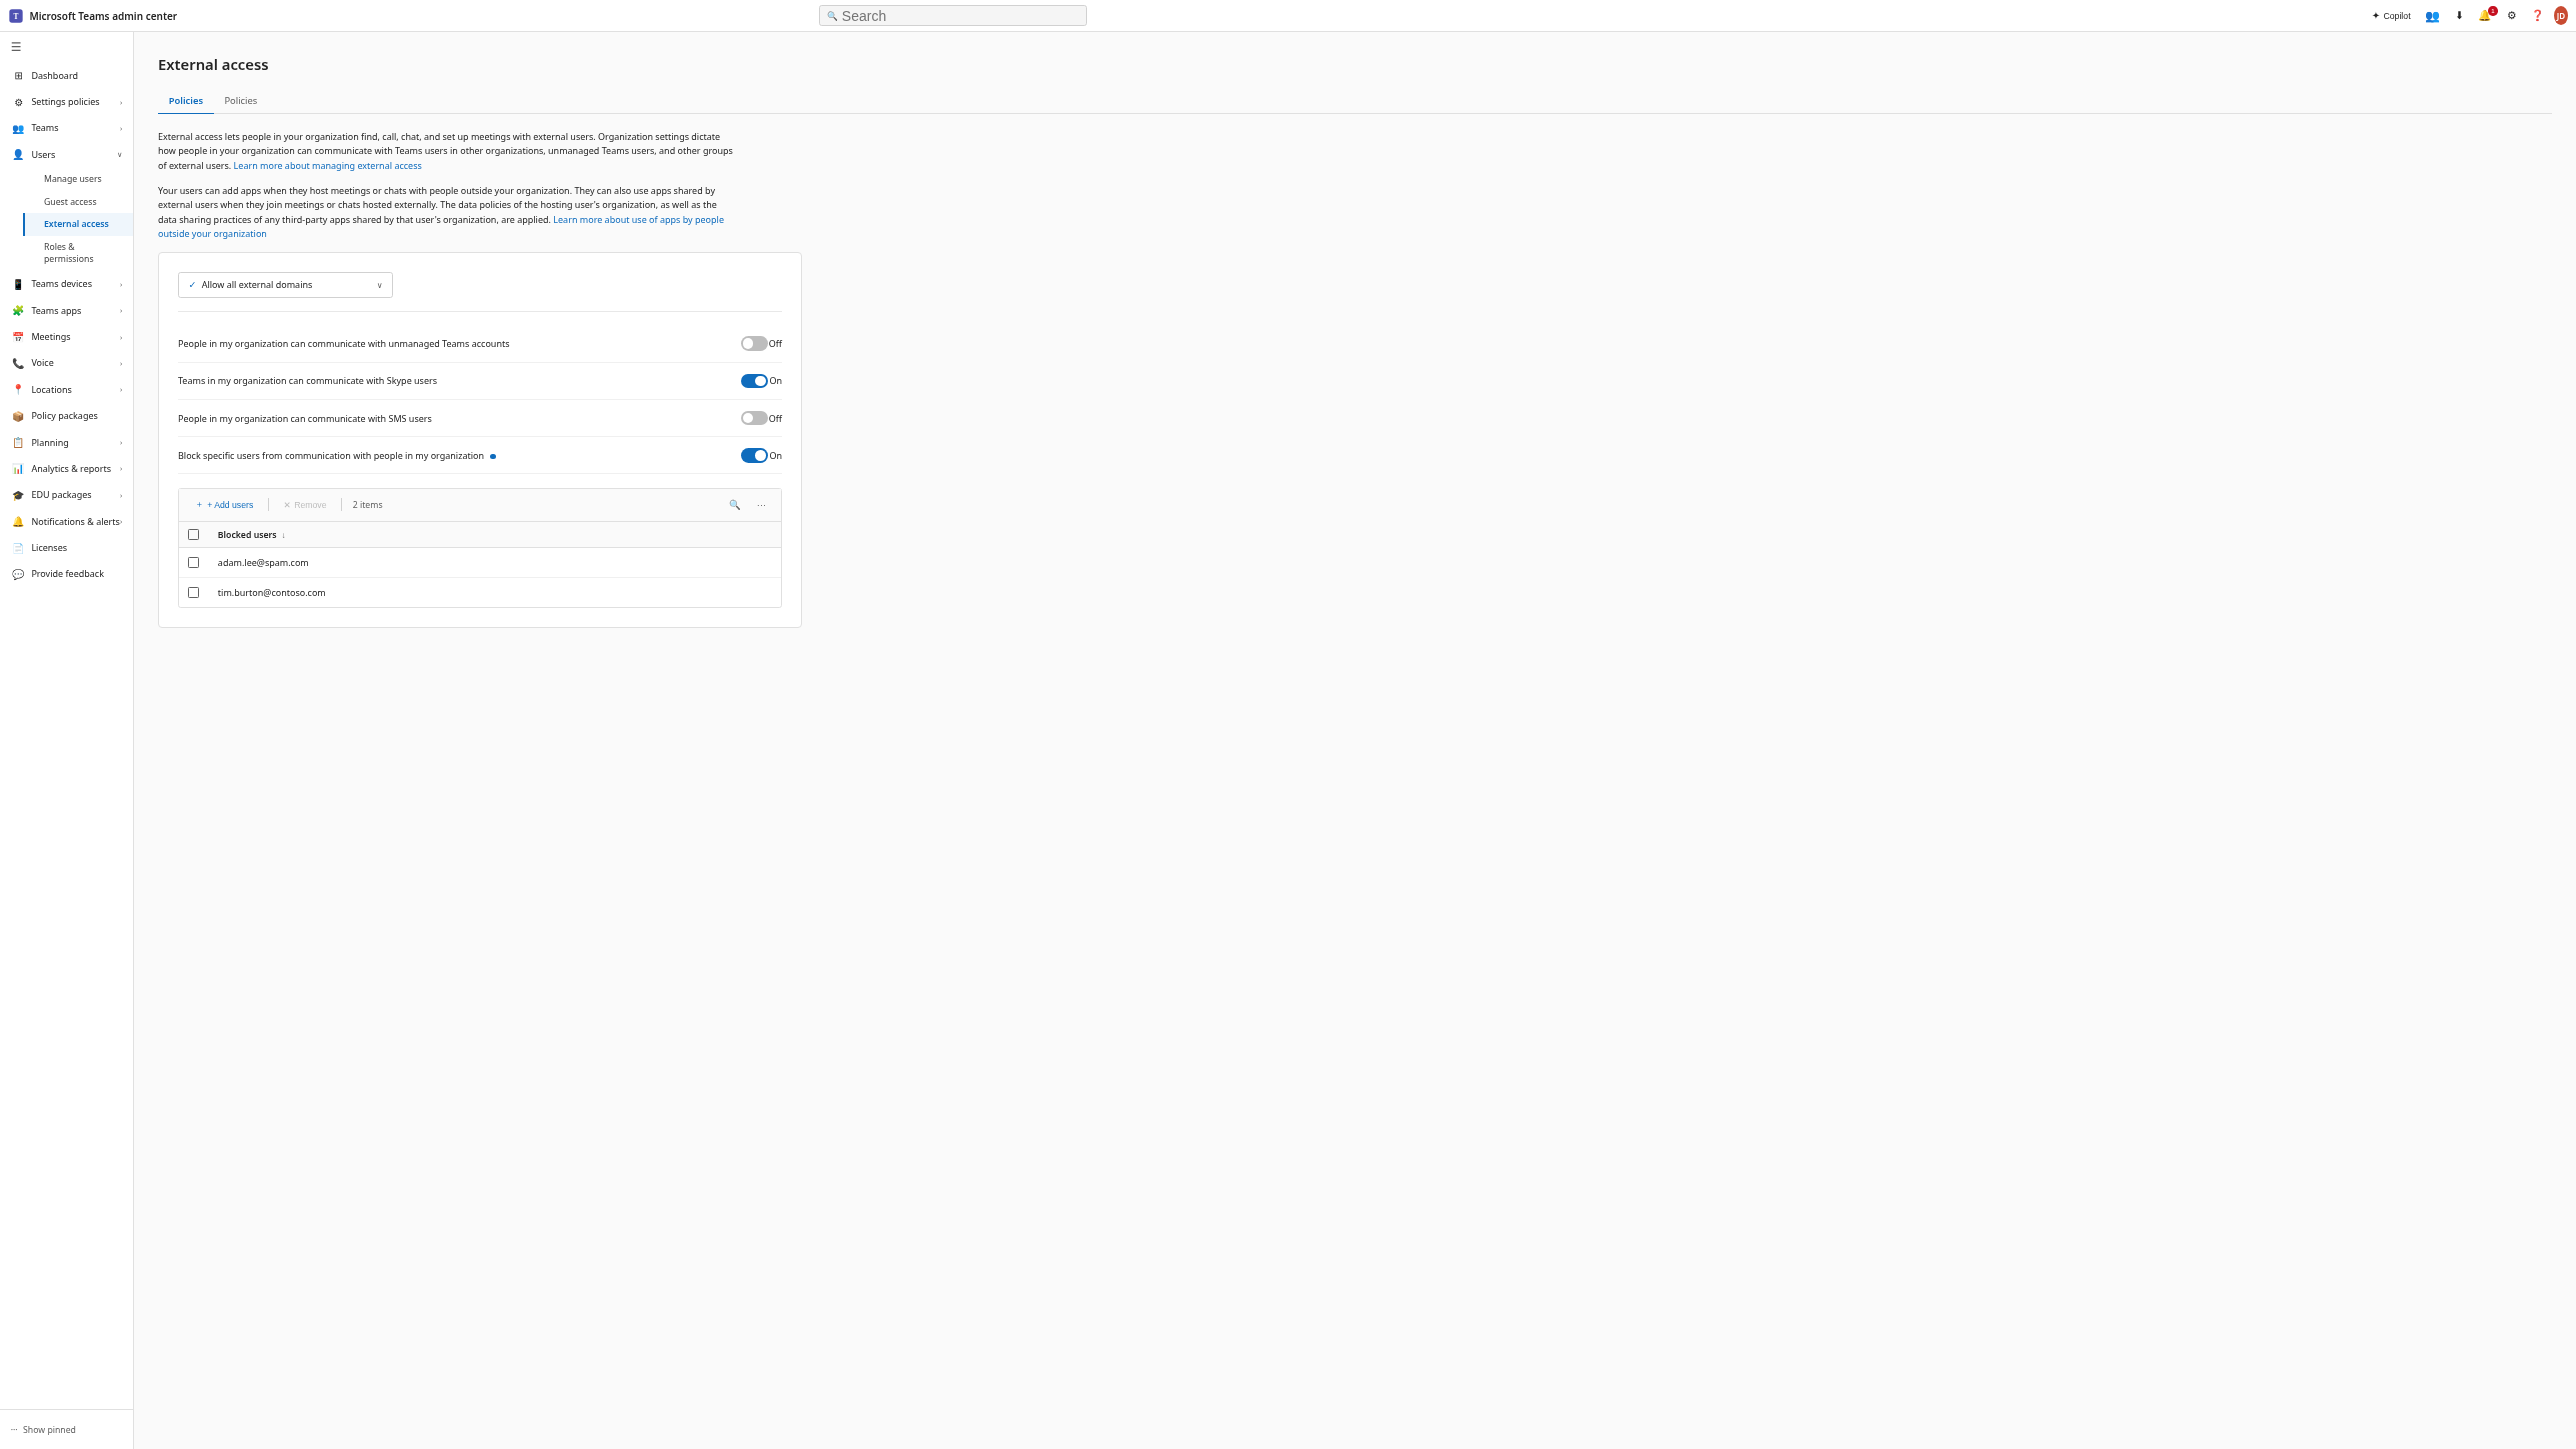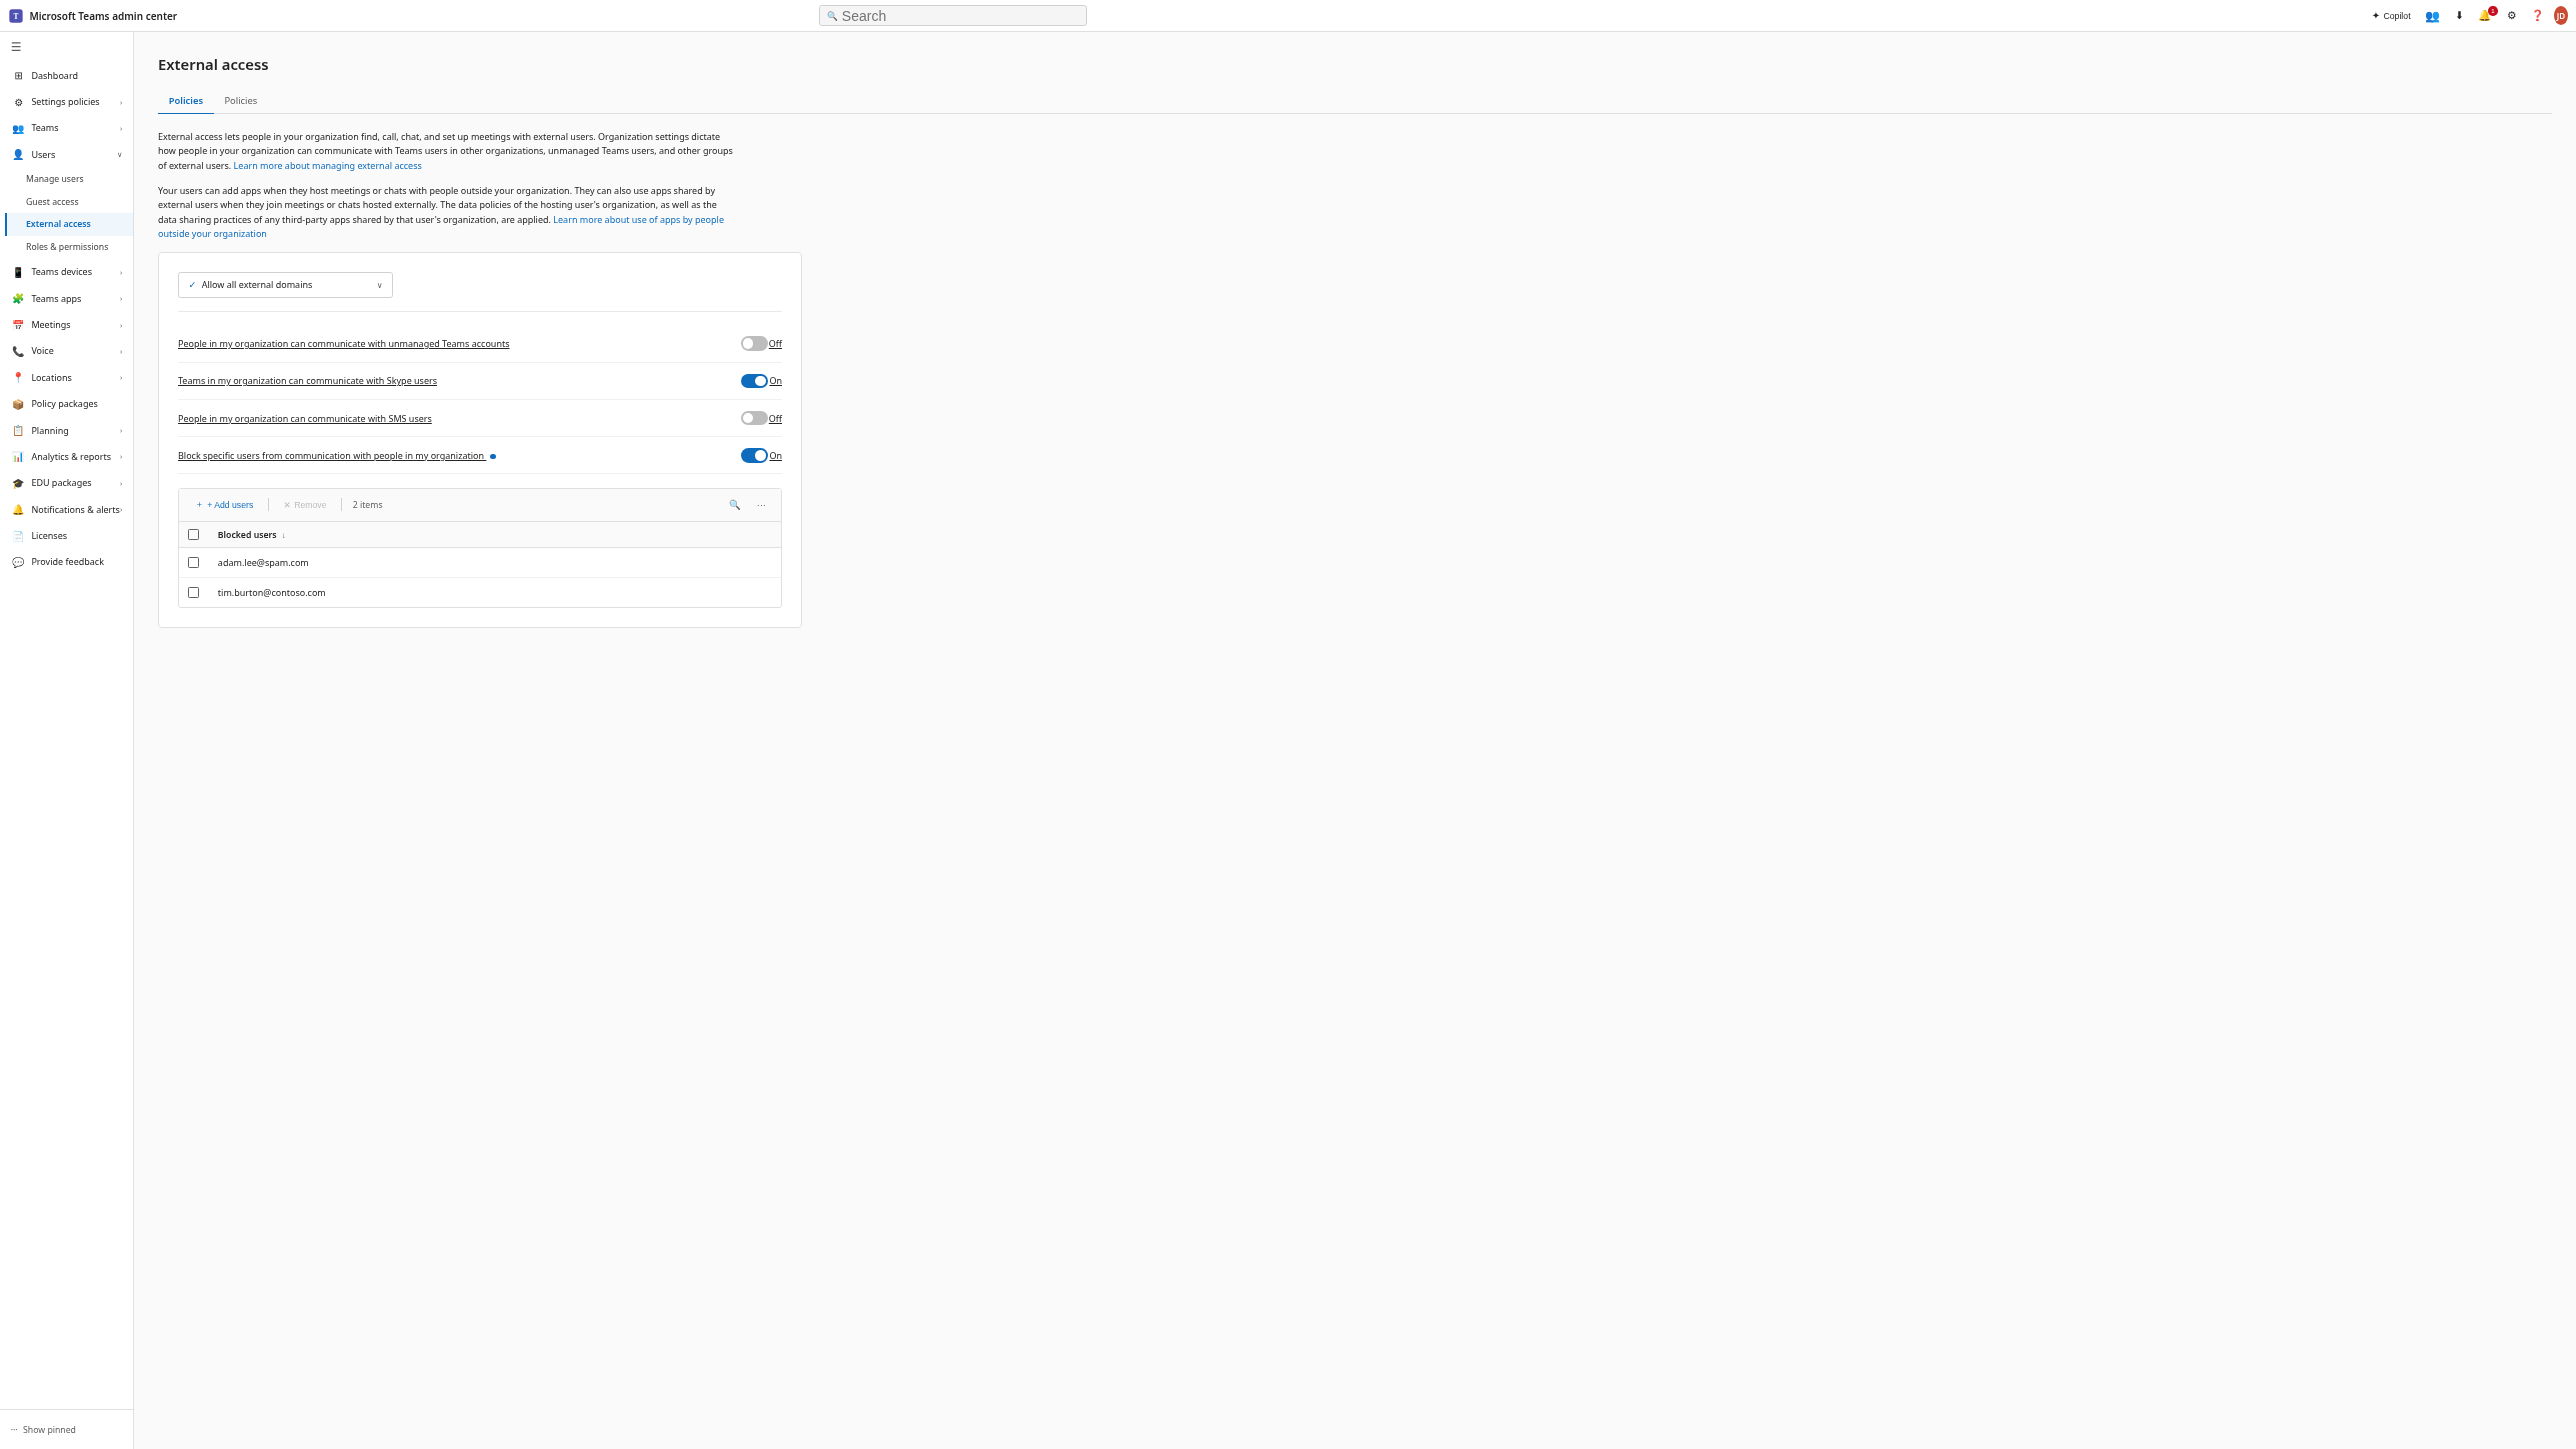--- a/index.html
+++ b/index.html
@@ -42,21 +42,21 @@
       border-left: 2px solid transparent; user-select: none;
     }
     .sidebar-item-icon { width: 12px; height: 12px; display: flex; align-items: center; justify-content: center; font-size: 10px; flex-shrink: 0; }
     .sidebar-group { }
     .sidebar-group-header {
       display: flex; align-items: center; justify-content: space-between;
       padding: 6.7px 10.7px; cursor: pointer; font-size: 9px; color: #242424;
       border-left: 2px solid transparent;
     }
     .sidebar-group-header .left { display: flex; align-items: center; gap: 6.7px; }
-    .sidebar-group-children { padding-left: 5px; }
+    .sidebar-group-children { padding-left: 23px; }
     .sidebar-child {
       display: flex; align-items: center; padding: 5.4px 10.7px 5.4px 19px;
       cursor: pointer; font-size: 8.7px; color: #424242; border-left: 2px solid transparent;
     }
     .sidebar-child.active { background: #eff6fc; border-left: 2px solid #0f6cbd; color: #0f6cbd; font-weight: 600; }
     .sidebar-bottom { margin-top: auto; padding: 6.7px 0; border-top: 0.7px solid #e0e0e0; }
     .sidebar-bottom-item { display: flex; align-items: center; gap: 5.4px; padding: 6.7px 10.7px; cursor: pointer; font-size: 8.7px; color: #616161; }
     .chevron { font-size: 7.4px; color: #616161; }
 
     
@@ -88,21 +88,21 @@
       border: 0.7px solid #d1d1d1; border-radius: 2.7px; padding: 5.4px 9.4px;
       background: #fff; cursor: pointer; min-width: 215px; font-size: 9px;
       gap: 5.4px;
     }
     .domain-dropdown .left { display: flex; align-items: center; gap: 5.4px; }
     .domain-dropdown .check-icon { color: #0f6cbd; font-size: 9.4px; }
 
     
     .toggle-row {
       display: flex; align-items: center; justify-content: space-between;
-      padding: 10.7px 0; border-bottom: 0.7px solid #f0f0f0; text-decoration: underline;
+      padding: 10.7px 0; border-bottom: 0.7px solid #f0f0f0;
     }
     .toggle-row:last-of-type { border-bottom: none; }
     .toggle-row-label { font-size: 9px; color: #242424; max-width: 402px; }
     .toggle-label-right { display: flex; align-items: center; gap: 1px; font-size: 9px; }
 
     
     .toggle-switch {
       width: 27px; height: 14.8px; border-radius: 7.4px; position: relative; cursor: pointer;
       flex-shrink: 0; transition: background 0.2s;
     }

